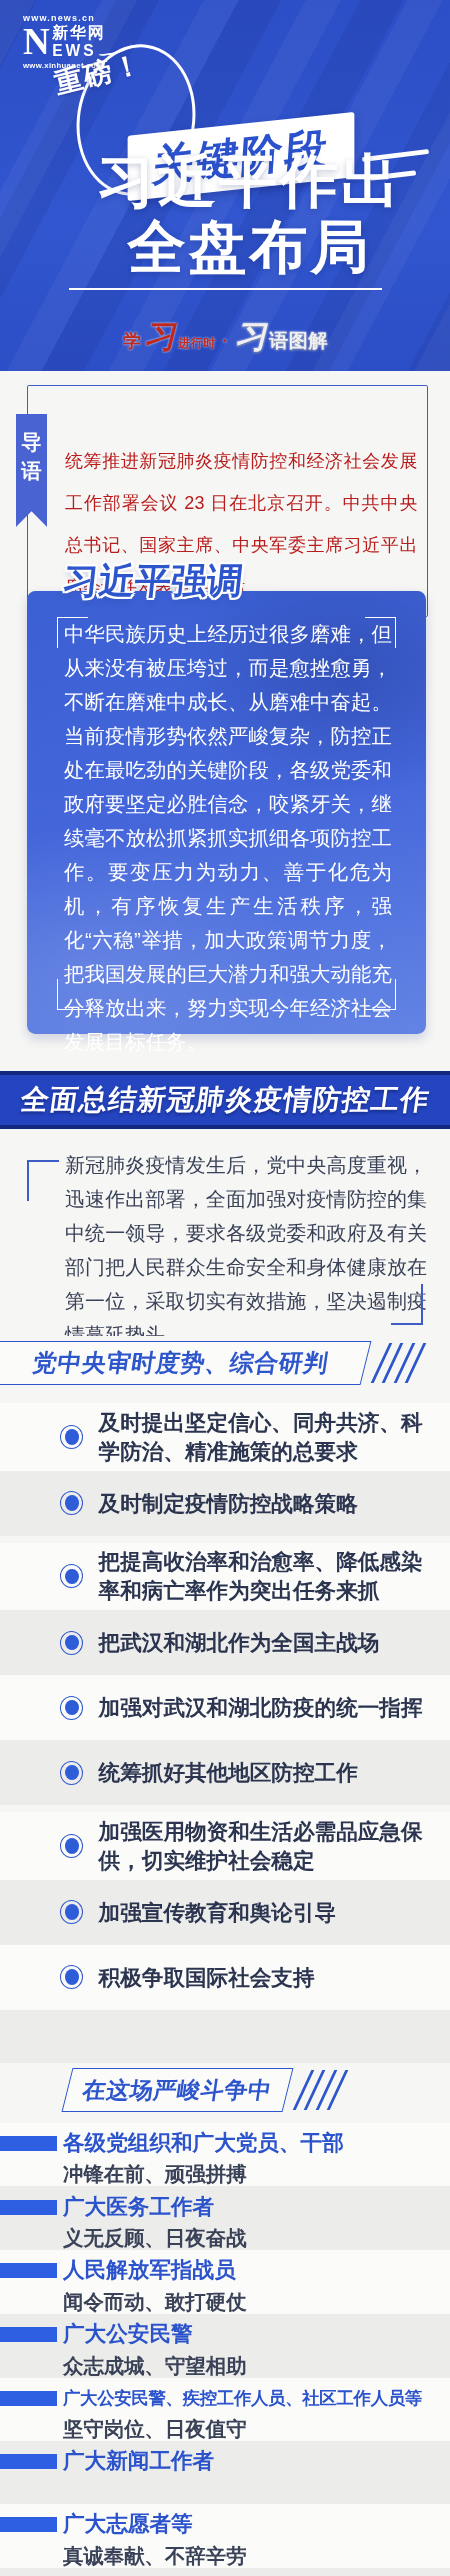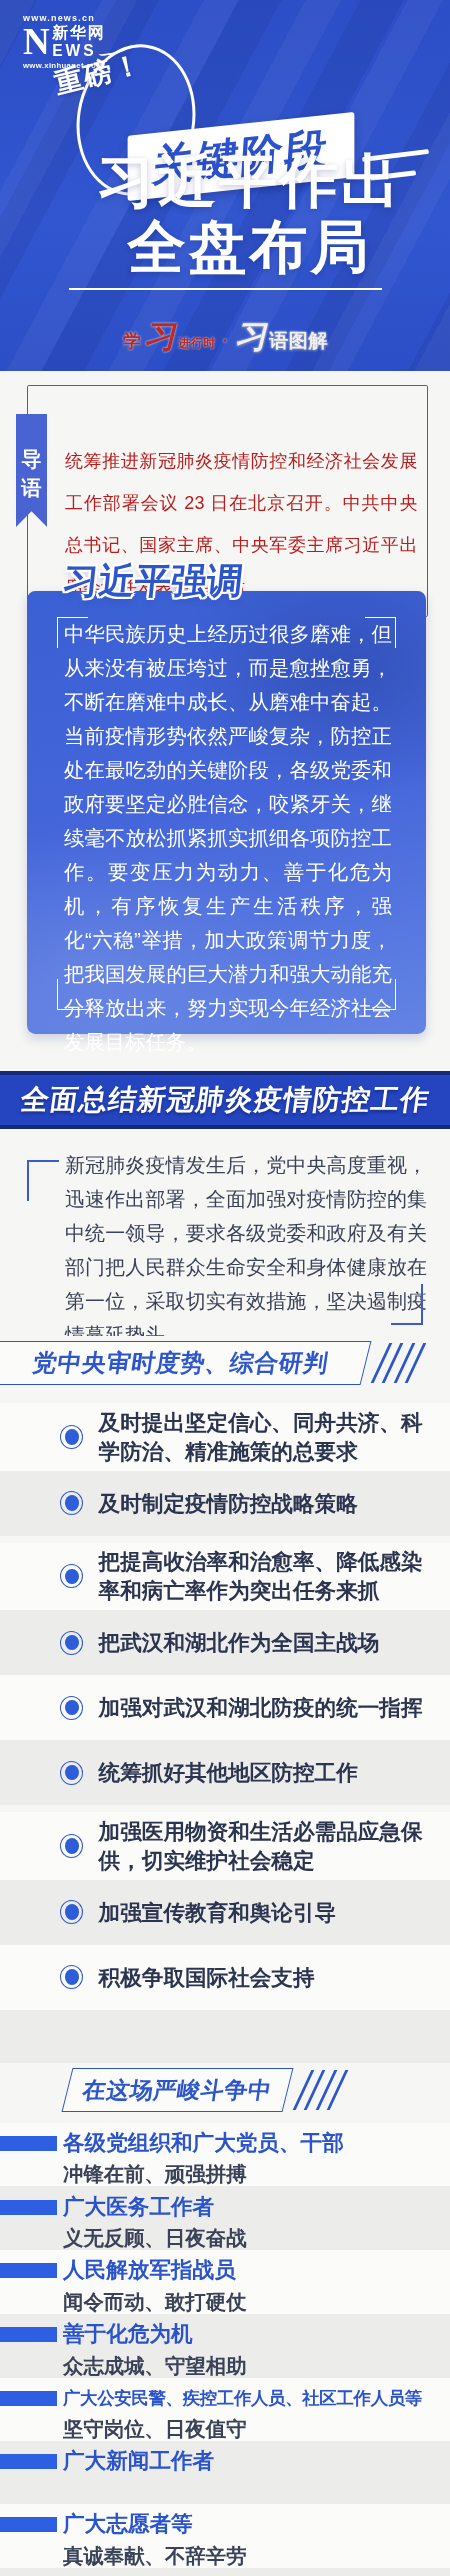--- a/index.html
+++ b/index.html
@@ -80,21 +80,21 @@
     border: 1.8px solid #3d5cc8;
     border-radius: 1.8px;
     padding: 15px 9.6px 8.4px 37px;
   }
   .intro-text { font-size: 18px; line-height: 42px; color: #b91c1c; text-align: justify; margin-top: 39px; }
   .ribbon {
     position: absolute; left: 16px; top: 29px; width: 31px; height: 113px;
     background: #4a63d2;
     clip-path: polygon(0 0, 100% 0, 100% 100%, 50% 86%, 0 100%);
     color: #fff; font-size: 20.4px; font-weight: bold;
-    text-align: center; padding-top: 31px; line-height: 29px;
+    text-align: center; padding-top: 14px; line-height: 29px;
     word-break: break-all;
   }
 
   
   #emph { position: relative; height: 472px; }
   .emph-head {
     margin-left: 63px; height: 43px; line-height: 38px;
     font-size: 36px; font-weight: 900; color: #2e56cc;
     position: relative; z-index: 2;
   }
@@ -360,21 +360,21 @@
       <h3>广大医务工作者</h3>
       <p>义无反顾、日夜奋战</p>
     </div>
     <div class="grow">
       <span class="bar"></span>
       <h3>人民解放军指战员</h3>
       <p>闻令而动、敢打硬仗</p>
     </div>
     <div class="grow g">
       <span class="bar"></span>
-      <h3>善于化危为机</h3>
+      <h3>广大公安民警</h3>
       <p>众志成城、守望相助</p>
     </div>
     <div class="grow">
       <span class="bar"></span>
       <h3 class="long">广大公安民警、疾控工作人员、社区工作人员等</h3>
       <p>坚守岗位、日夜值守</p>
     </div>
     <div class="grow g">
       <span class="bar"></span>
       <h3>广大新闻工作者</h3>

